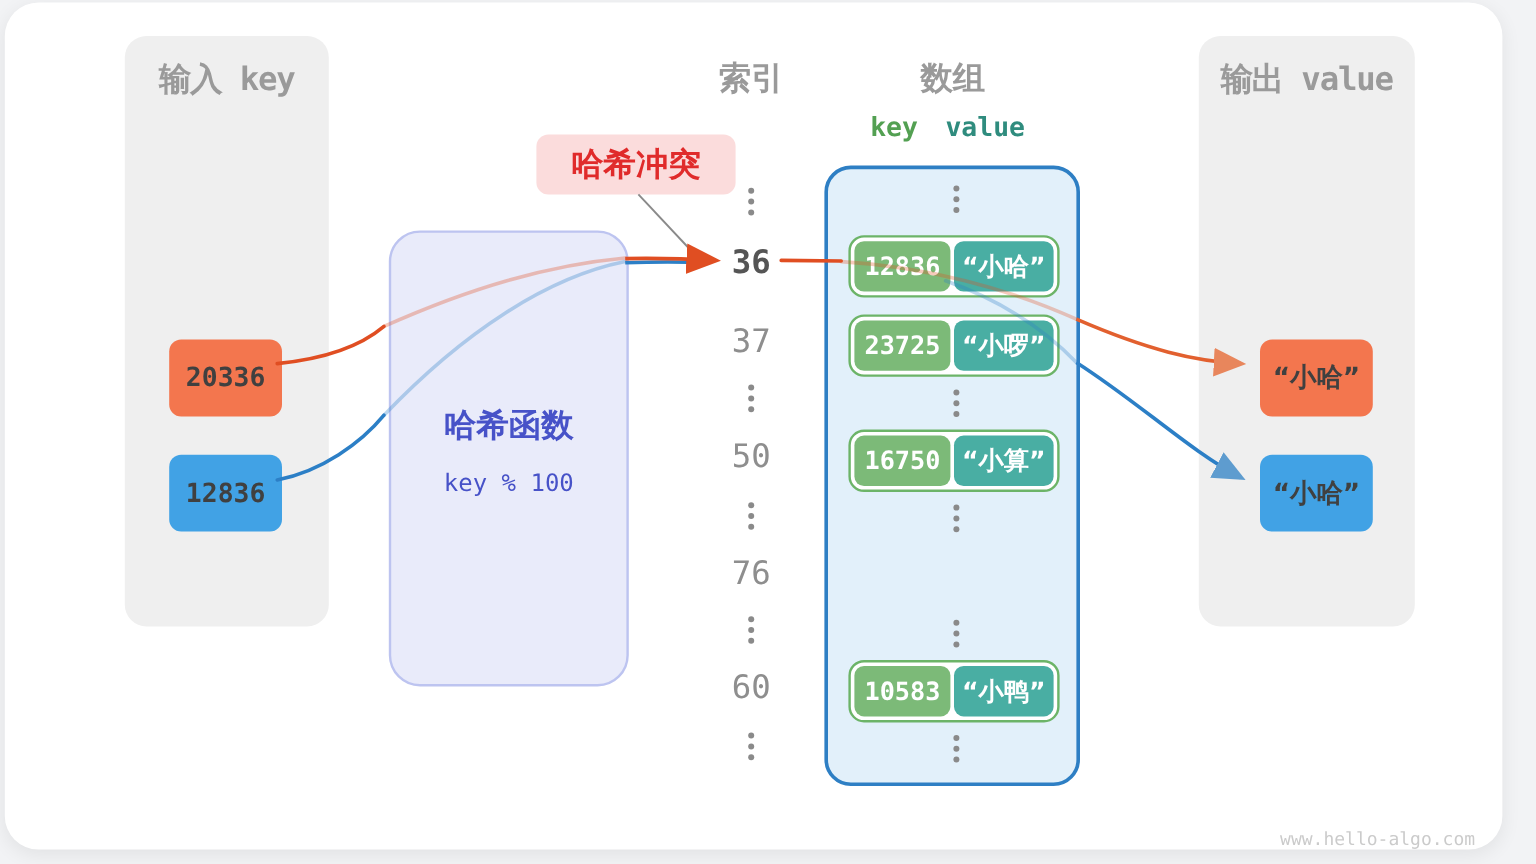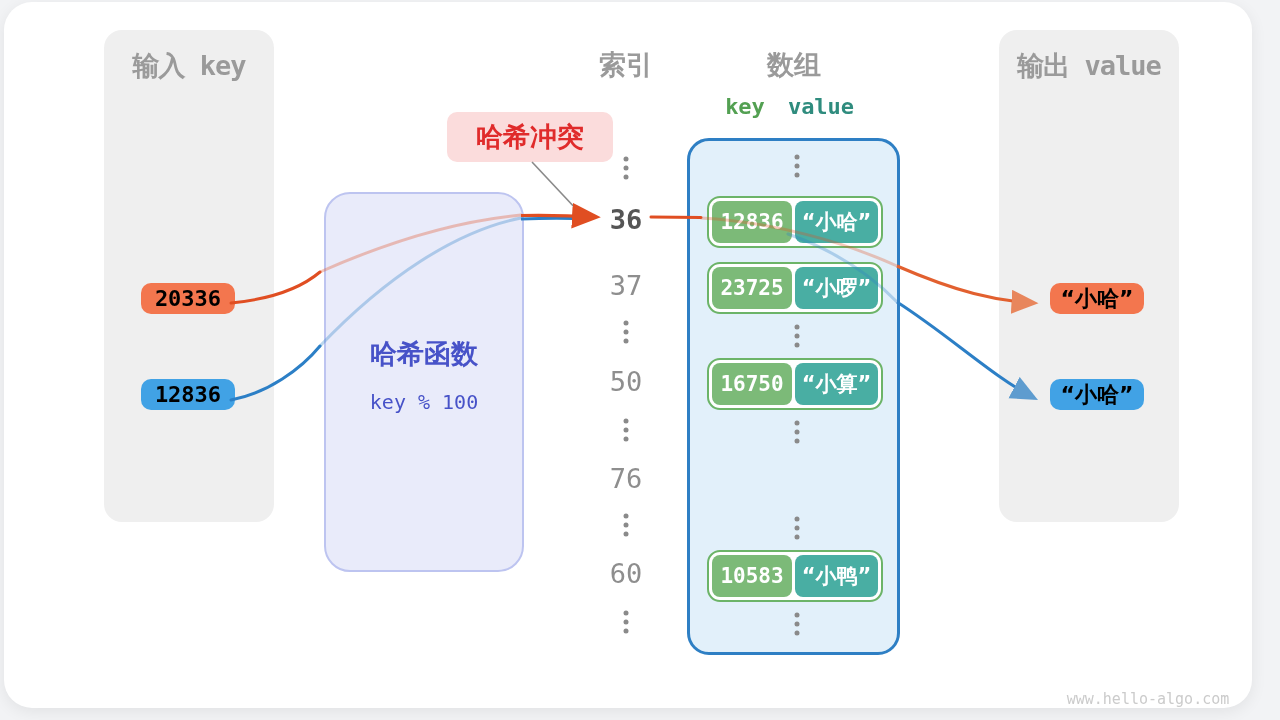--- a/index.html
+++ b/index.html
@@ -20,21 +20,21 @@
   .card{position:absolute;left:4px;top:2px;width:1248px;height:706px;
     background:#fff;border-radius:28px;box-shadow:0 4px 16px rgba(0,0,0,.07);}
   .abs{position:absolute;}
 
   
   .side-panel{position:absolute;width:170px;top:28px;height:492px;
     background:var(--panel-bg);border-radius:18px;}
   .side-panel .panel-title{position:absolute;top:18px;left:0;right:0;text-align:center;
     font-weight:bold;font-size:27px;color:var(--panel-title);
     font-family:"DejaVu Sans Mono","DejaVu Sans",monospace;letter-spacing:-1px;white-space:nowrap;}
-  .chip{position:absolute;width:94px;height:31px;border-radius:10px;color:#000000;
+  .chip{position:absolute;width:94px;height:64px;border-radius:10px;color:#404040;
     display:flex;align-items:center;justify-content:center;
     font-family:"DejaVu Sans Mono","DejaVu Sans",monospace;font-weight:bold;font-size:22px;}
   .chip.orange{background:var(--orange);}
   .chip.blue{background:var(--blue);}
 
   
   .hash-box{position:absolute;left:320px;top:190px;width:200px;height:380px;
     background:var(--hash-bg);border:2px solid var(--hash-border);border-radius:26px;text-decoration:underline;}
   .hash-title{position:absolute;left:0;right:0;top:142px;text-align:center;
     font-size:27px;font-weight:bold;color:var(--hash-text);}

